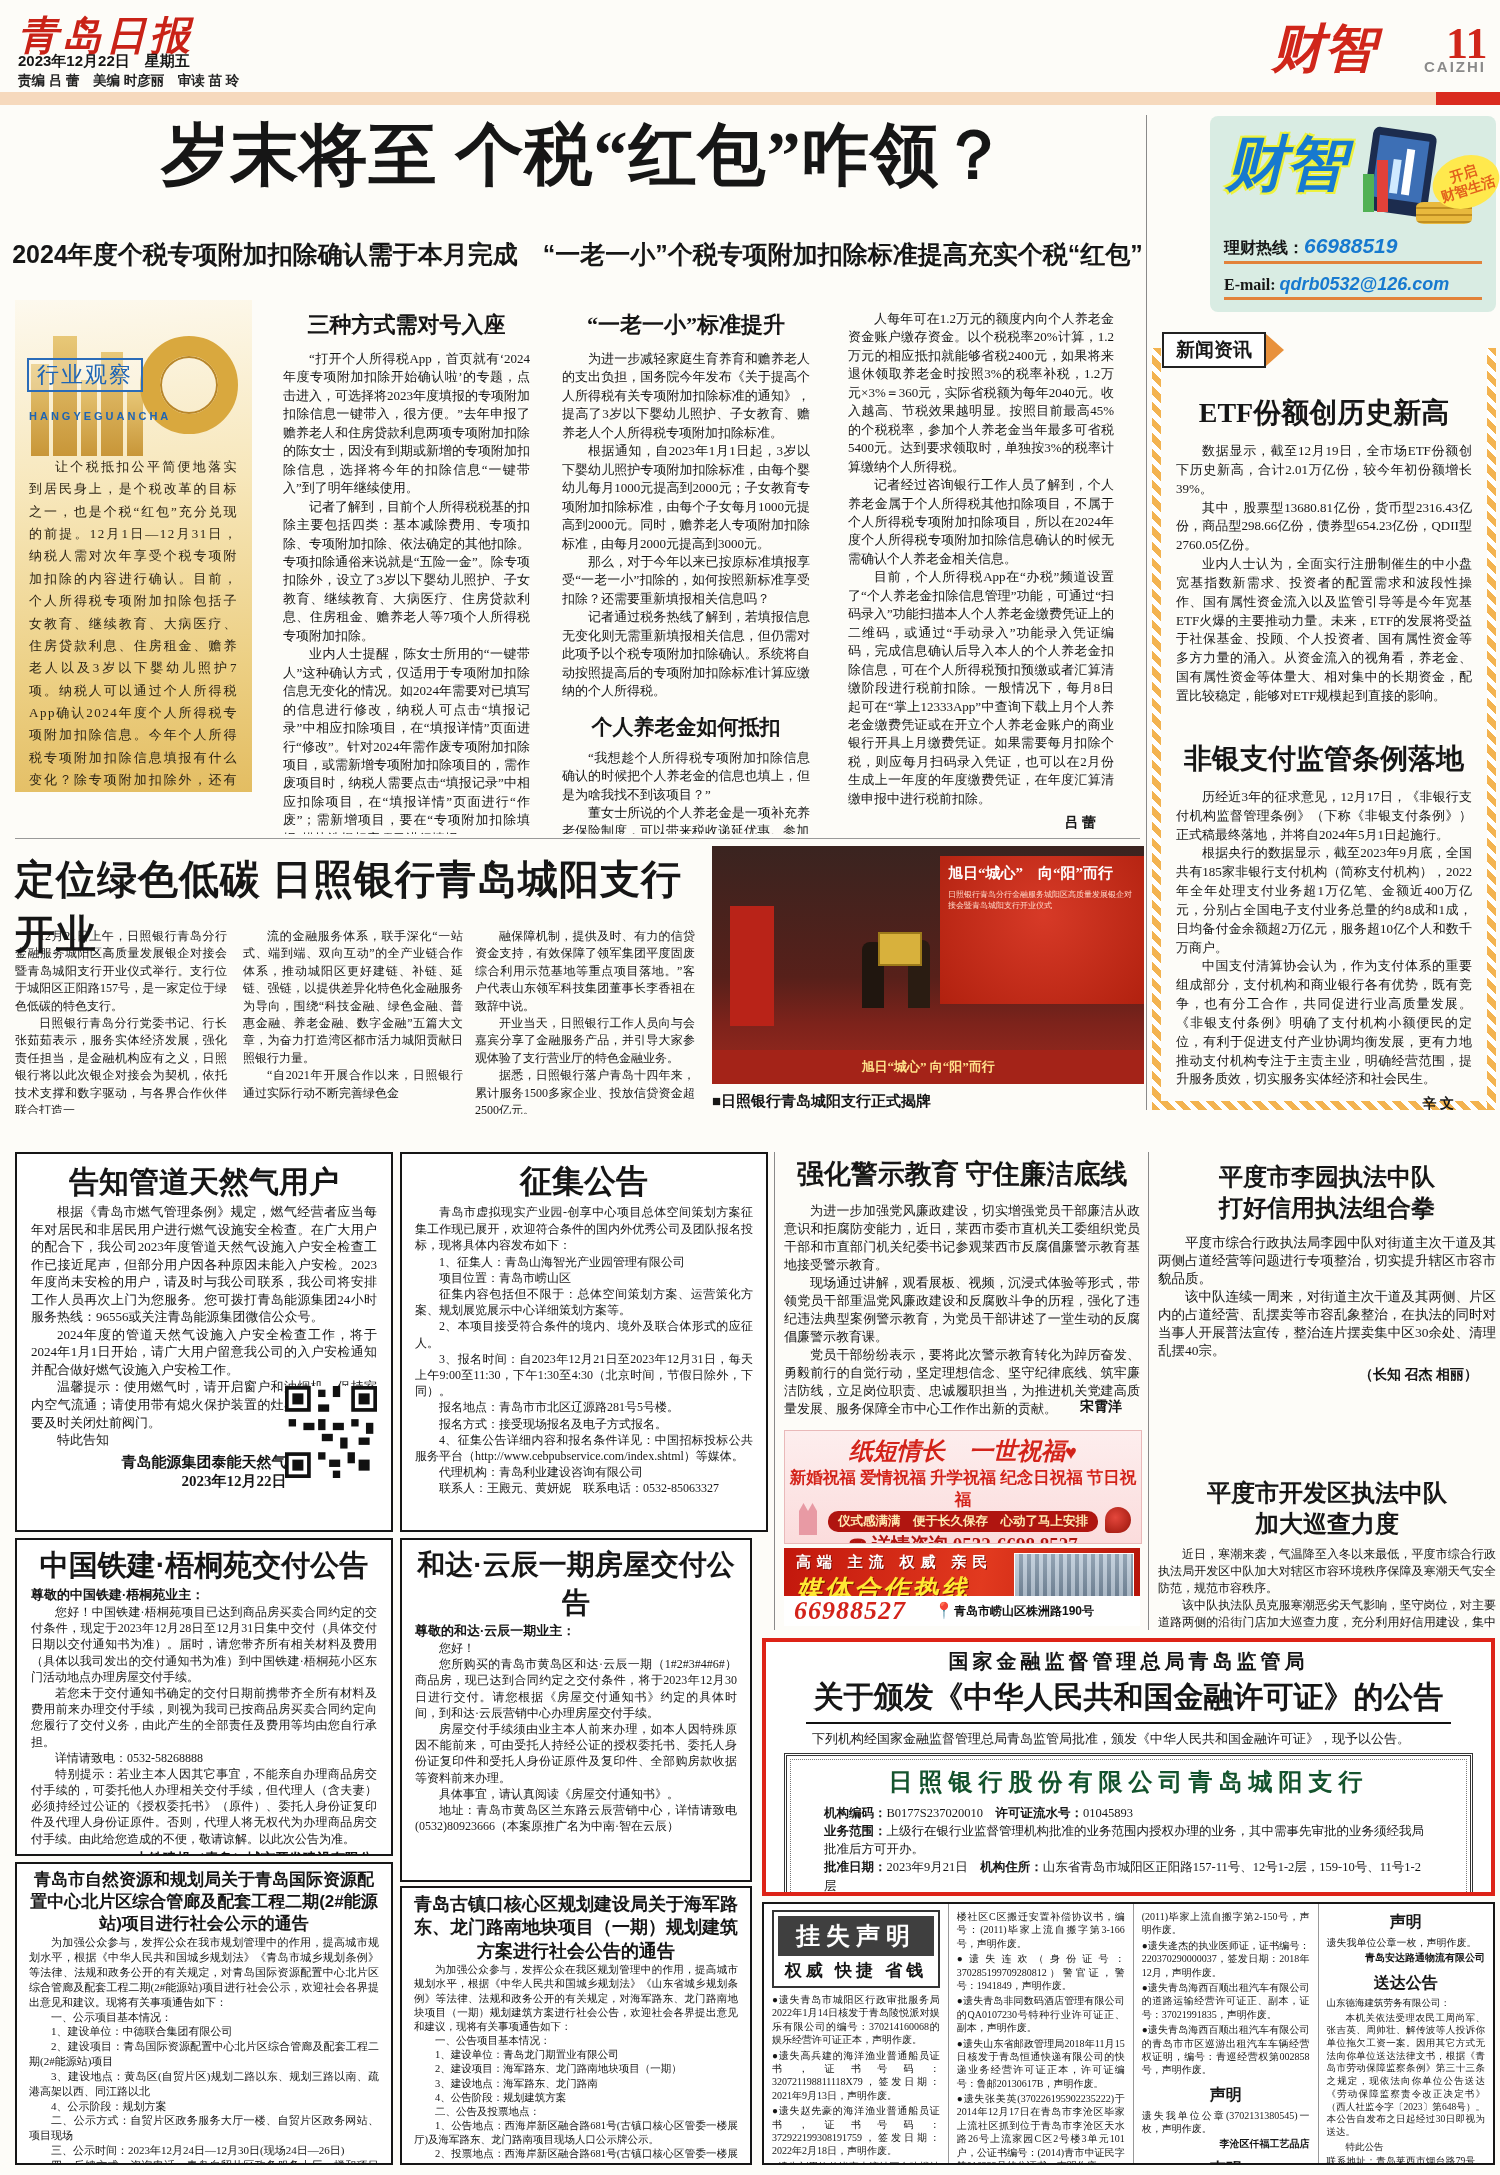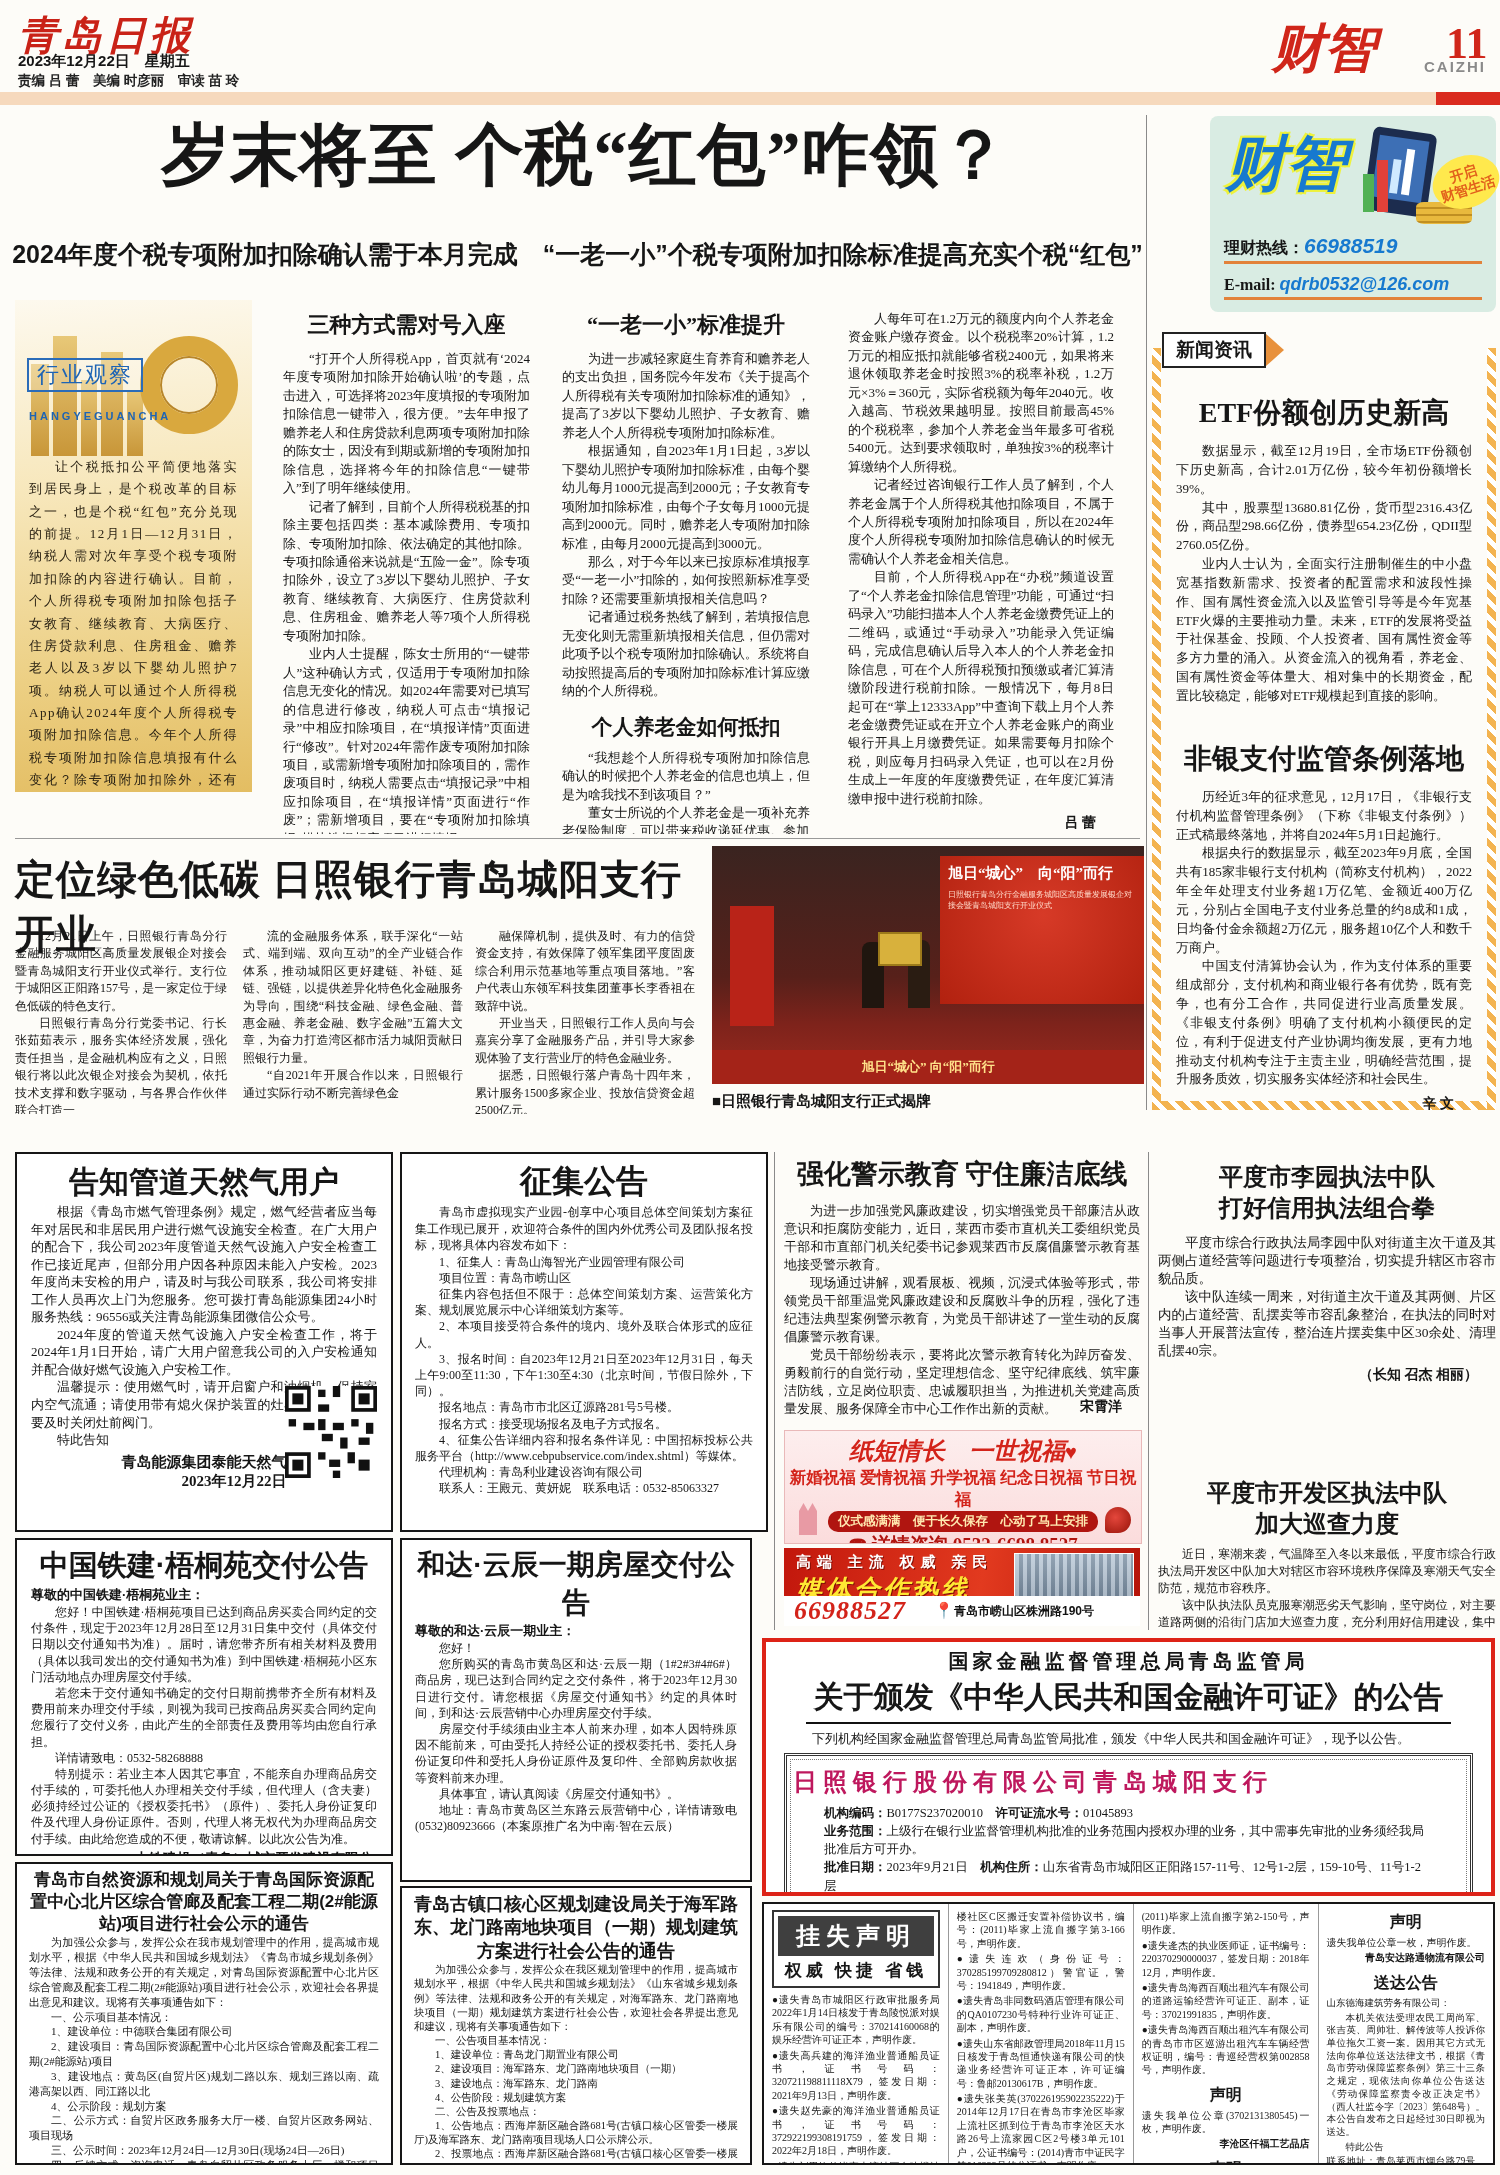--- a/index.html
+++ b/index.html
@@ -75,21 +75,21 @@
   .mad .strip2{position:absolute;left:0;bottom:0;width:100%;height:30px;background:#fff;color:#111;}
   .mad .num{color:#d3231a;font-weight:900;font-style:italic;font-size:26px;letter-spacing:1px;}
   .bphoto{background:linear-gradient(180deg,#9fb2c4 0%,#7d93a8 60%,#5f748a 100%);
      background-image:repeating-linear-gradient(90deg,rgba(255,255,255,.35) 0 4px,rgba(0,0,0,.12) 4px 8px),linear-gradient(180deg,#a8bbcd,#64798f);}
   
   .lic{border:4px solid #dd2317;background:#fff;}
   .lic .l1{font-size:20px;font-weight:900;text-align:center;letter-spacing:4px;}
   .lic .l2{font-size:30px;font-weight:900;text-align:center;border-bottom:2px solid #111;padding-bottom:4px;margin:2px 30px 6px;}
   .lic .intro{font-size:13px;text-indent:2em;margin:0 10px;}
   .ornate{border:3px double #333;outline:1px dotted #777;outline-offset:-7px;}
-  .bank{color:#be185d;font-weight:900;font-size:24px;letter-spacing:6px;margin:6px 0 6px;}
+  .bank{color:#14532d;font-weight:900;font-size:24px;letter-spacing:6px;text-align:center;margin:6px 0 6px;}
   .lic .fld{font-size:12.5px;line-height:1.45;margin:0 31px;}
   .lic .fld b{font-family:"Liberation Sans",sans-serif;}
   
   .cls{border:2px solid #161616;background:#fff;display:flex;}
   .cls .cc{padding:6px 8px;overflow:hidden;}
   .cls .cc+.cc{border-left:1px solid #999;}
   .cls p{font-size:10px;line-height:1.34;}
   .lshead{border:2px solid #333;padding:4px;}
   .lshead .dk{background:#3f3f3f;color:#fff;font-weight:900;font-size:24px;text-align:center;letter-spacing:6px;padding:4px 0;}
   .lshead .sb{font-weight:900;font-size:17px;text-align:center;letter-spacing:4px;padding-top:3px;}

